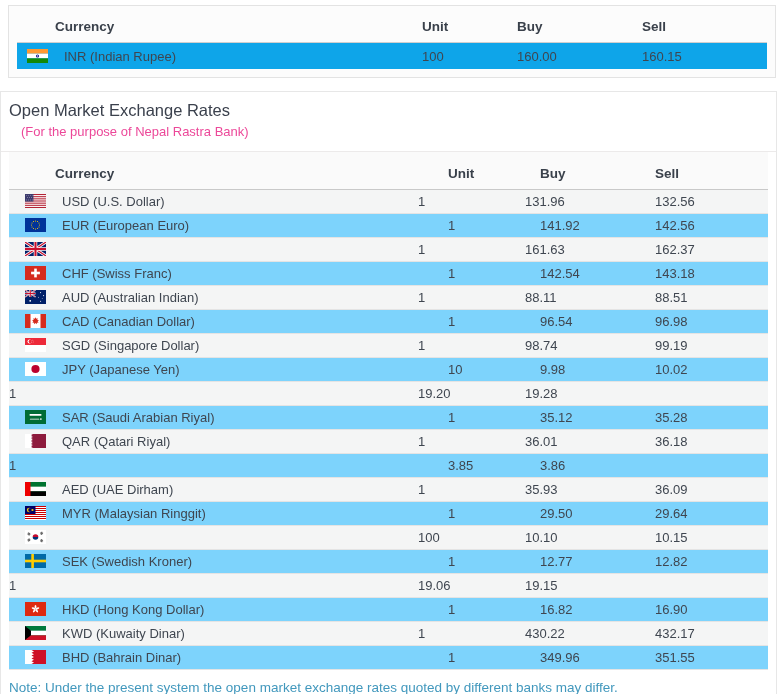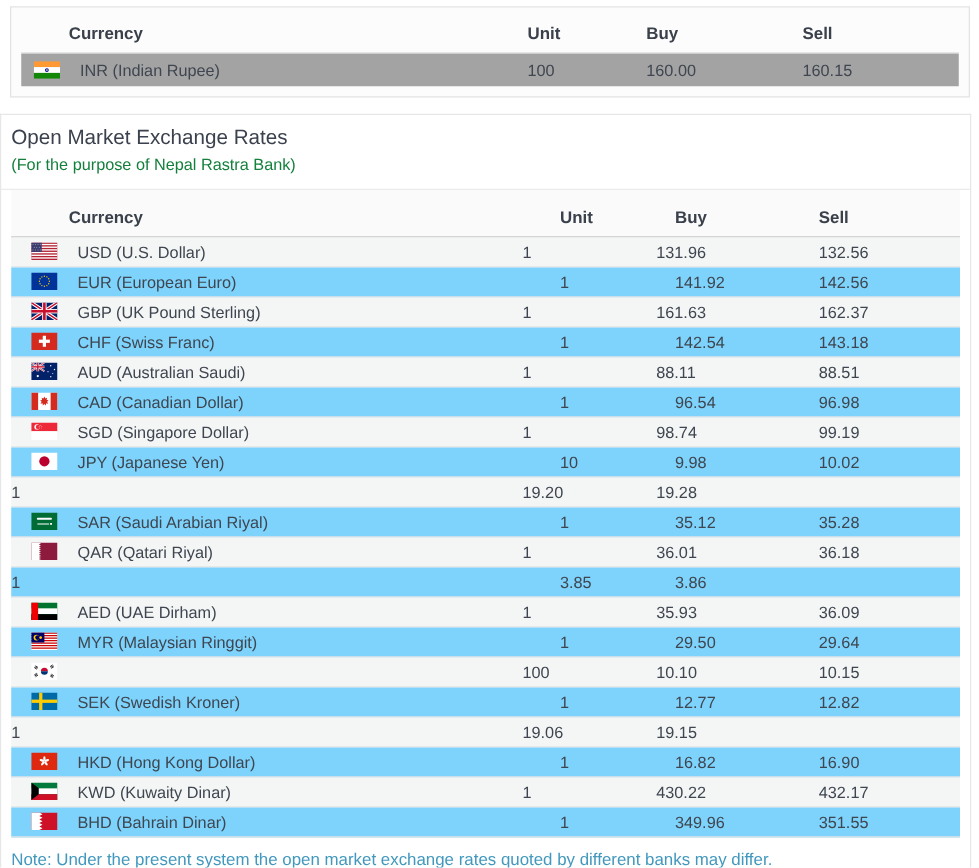--- a/index.html
+++ b/index.html
@@ -15,38 +15,38 @@
   .top-card {
     margin: 5px 7px 0 8px;
     border: 1px solid #e3e3e3;
     background: #fcfcfc;
     padding: 9px 8px 8px 8px;
   }
   .grid-top { display: grid; grid-template-columns: 1fr 95px 125px 125px; align-items: center; }
   .top-card .thead { border-bottom: 1px solid #cfcfcf; }
   .top-card .th { font-weight: bold; color: #3a414b; font-size: 13.5px; padding: 4px 0 8px 0; }
   .top-card .th-currency { padding-left: 38px; }
-  .top-card .row { background: #a3a3a3; min-height: 26px; }
+  .top-card .row { background: #0ea5e9; min-height: 26px; }
   .td-currency { display: flex; align-items: center; padding-left: 10px; }
 
   
   .flag { width: 21px; height: 14px; display: inline-block; flex: 0 0 21px; margin-right: 16px; line-height: 0; }
   .flag svg { display: block; }
 
   
   .section {
     margin: 13px 6px 0 0;
     border: 1px solid #e7e7e7;
     border-bottom: 1px solid #e0e0e0;
     background: #ffffff;
     height: 608px;
   }
   .section-head { padding: 8px 8px 0 8px; border-bottom: 1px solid #eceaea; }
   .page-title { font-size: 16.5px; font-weight: normal; color: #3b414d; line-height: 1.25; margin-bottom: 3px; }
-  .subtitle { font-size: 13px; color: #15803d; padding-bottom: 12px; }
+  .subtitle { font-size: 13px; color: #ec4899; padding-bottom: 12px; margin-left: 12px; }
 
   .table-wrap { margin: 0 8px; background: #fafafa; }
   .grid-main { display: grid; grid-template-columns: 1fr 92px 115px 113px; align-items: center; }
   .table-wrap .thead { border-bottom: 1px solid #c9c9c9; }
   .table-wrap .th { font-weight: bold; color: #3a414b; font-size: 13.5px; padding: 14px 0 8px 0; }
   .table-wrap .th-currency { padding-left: 46px; }
   .table-wrap .row { min-height: 24px; border-bottom: 1px solid #e4e4e4; background: #7dd3fc; }
   .table-wrap .row.alt { background: #f4f5f5; gap: 15px; }
   .table-wrap .td-currency { padding-left: 16px; }
   .td { font-size: 13px; color: #3f4650; }
@@ -167,21 +167,20 @@
               <svg width="21" height="14" viewBox="0 0 21 14">
                 <rect width="21" height="14" fill="#012169"></rect>
                 <path d="M0 0L21 14M21 0L0 14" stroke="#fff" stroke-width="2.8"></path>
                 <path d="M0 0L21 14M21 0L0 14" stroke="#c8102e" stroke-width="1.2"></path>
                 <rect x="8.75" width="3.5" height="14" fill="#fff"></rect>
                 <rect y="5.25" width="21" height="3.5" fill="#fff"></rect>
                 <rect x="9.45" width="2.1" height="14" fill="#c8102e"></rect>
                 <rect y="5.95" width="21" height="2.1" fill="#c8102e"></rect>
               </svg>
             </span>
-            <span>GBP (UK Pound Sterling)</span>
           </div>
           <div class="td">1</div>
           <div class="td">161.63</div>
           <div class="td">162.37</div>
         </div>
         <div class="row grid-main">
           <div class="td td-currency">
             <span class="flag">
               <svg width="21" height="14" viewBox="0 0 21 14">
                 <rect width="21" height="14" fill="#d52b1e"></rect>
@@ -209,21 +208,21 @@
                 <g fill="#fff">
                   <circle cx="5.2" cy="10.8" r=".9"></circle>
                   <circle cx="15.6" cy="2.6" r=".55"></circle>
                   <circle cx="18.6" cy="5.6" r=".55"></circle>
                   <circle cx="15.6" cy="11.3" r=".55"></circle>
                   <circle cx="13.4" cy="7.3" r=".45"></circle>
                   <circle cx="17.2" cy="8.7" r=".4"></circle>
                 </g>
               </svg>
             </span>
-            <span>AUD (Australian Saudi)</span>
+            <span>AUD (Australian Indian)</span>
           </div>
           <div class="td">1</div>
           <div class="td">88.11</div>
           <div class="td">88.51</div>
         </div>
         <div class="row grid-main">
           <div class="td td-currency">
             <span class="flag">
               <svg width="21" height="14" viewBox="0 0 21 14">
                 <rect width="21" height="14" fill="#fff"></rect>

